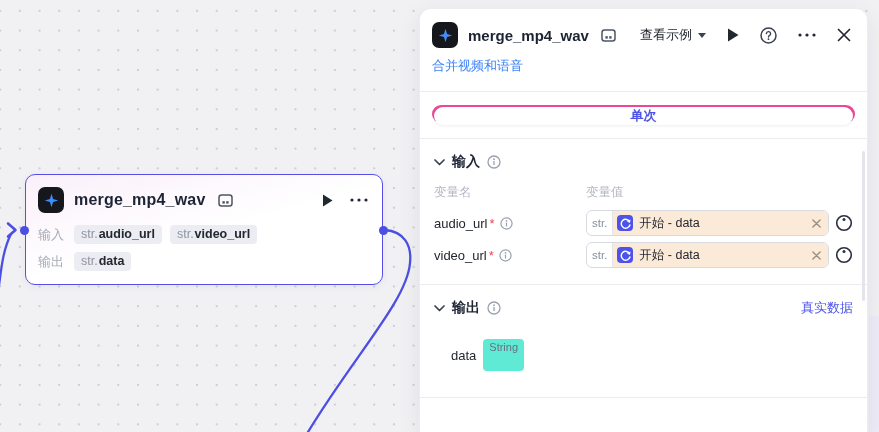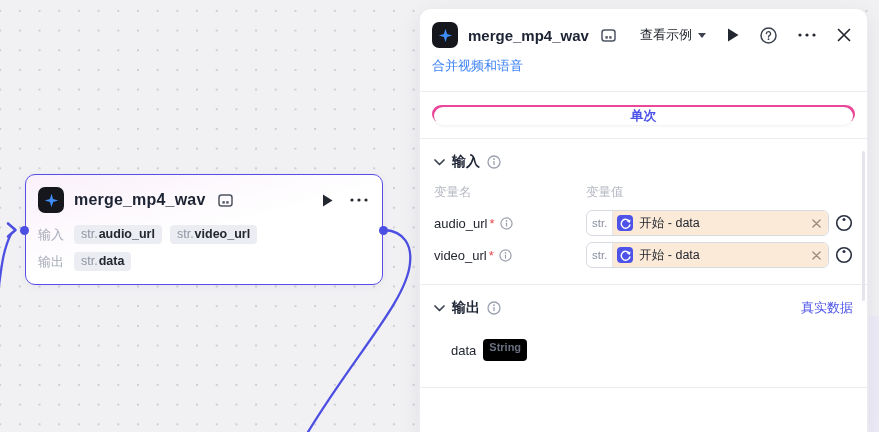--- a/index.html
+++ b/index.html
@@ -105,21 +105,21 @@
   }
   .ref-icon {
     width:16px; height:16px; border-radius:4px; background:#4d53e8; flex:none;
     display:flex; align-items:center; justify-content:center;
   }
   .ref-text { font-size:12.5px; color:#23272f; white-space:nowrap; overflow:hidden; }
   .ref-remove { margin-left:auto; display:flex; align-items:center; cursor:pointer; }
   .selector-icon { margin-left:6px; display:flex; align-items:center; cursor:pointer; }
   .out-field { display:flex; align-items:center; gap:7px; margin-top:22px; padding-left:17px; font-size:13px; color:#23272f; }
   .type-badge {
-    background:#000000; border-radius:4px; font-size:11px; color:#6b7080; padding:2px 6px 8px;font-weight:bold;
+    background:#5eead4; border-radius:4px; font-size:11px; color:#6b7080; padding:2px 6px 18px;
   }
   .icon-btn { display:flex; align-items:center; cursor:pointer; }
   .scroll-thumb {
     position:absolute; right:2px; top:142px; width:3.5px; height:150px;
     background:#e4e5ea; border-radius:2px;
   }
 </style>
 </head>
 <body>
 

